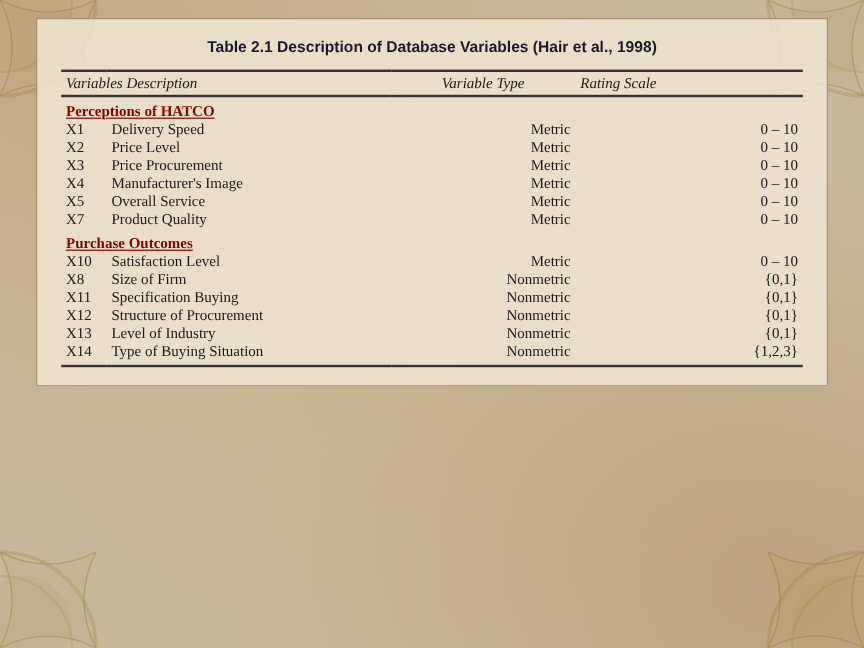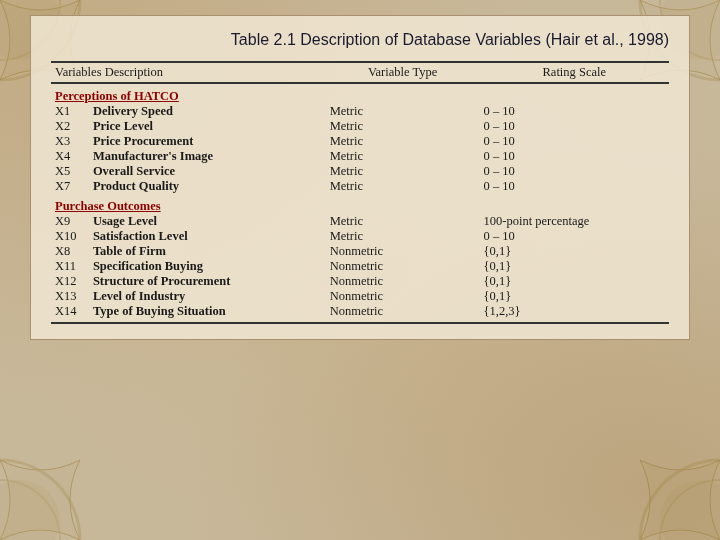--- a/index.html
+++ b/index.html
@@ -38,46 +38,47 @@
     .main-container {
       position: relative;
       z-index: 1;
       margin: 15px 30px;
       background: rgba(240, 230, 210, 0.85);
       border: 1px solid #a89070;
       padding: 15px 20px;
     }
 
     .page-title {
-      text-align: right;
-      font-size: 16px;
-      font-weight: normal;
+      text-align: center;
+      font-size: 13px;
+      font-weight: bold;
       color: #1a1a2e;
       margin-bottom: 12px;
       font-family: Arial, sans-serif;
     }
 
     table {
       width: 100%;
       border-collapse: collapse;
       font-size: 12.5px;
       color: #1a1a1a;
     }
 
     .header-row th {
+      font-style: italic;
       font-weight: normal;
       text-align: left;
       padding: 2px 4px;
       border-bottom: 2px solid #333;
       border-top: 2px solid #333;
       font-size: 12.5px;
     }
 
     .header-row th:nth-child(2) { text-align: center; }
-    .header-row th:nth-child(3) { text-align: center; }
+    .header-row th:nth-child(3) { text-align: left; }
 
     td {
       padding: 0 4px;
       vertical-align: top;
     }
 
     .section-header td {
       font-weight: bold;
       text-decoration: underline;
       color: #8b0000;
@@ -85,31 +86,30 @@
       font-size: 12.5px;
     }
 
     .var-id {
       width: 32px;
       color: #1a1a1a;
     }
 
     .var-desc {
       width: 200px;
-      font-weight: bold;
     }
 
     .var-type {
       width: 130px;
-      text-align: left;
+      text-align: right;
     }
 
     .rating-scale {
       width: 160px;
-      text-align: left;
+      text-align: right;
     }
 
     .bottom-border td {
       border-bottom: 2px solid #333;
     }
 
     tbody tr:last-child td {
       border-bottom: 2px solid #333;
       padding-bottom: 3px;
     }
@@ -195,34 +195,28 @@
         <tr>
         <td class="var-id">X7</td>
         <td class="var-desc">Product Quality</td>
         <td class="var-type">Metric</td>
         <td class="rating-scale">0 – 10</td>
       </tr>
         <tr class="section-header">
           <td colspan="4">Purchase Outcomes</td>
         </tr>
         <tr>
-        <td class="var-id">X9</td>
-        <td class="var-desc">Usage Level</td>
-        <td class="var-type">Metric</td>
-        <td class="rating-scale">100-point percentage</td>
-      </tr>
-        <tr>
         <td class="var-id">X10</td>
         <td class="var-desc">Satisfaction Level</td>
         <td class="var-type">Metric</td>
         <td class="rating-scale">0 – 10</td>
       </tr>
         <tr>
         <td class="var-id">X8</td>
-        <td class="var-desc">Table of Firm</td>
+        <td class="var-desc">Size of Firm</td>
         <td class="var-type">Nonmetric</td>
         <td class="rating-scale">{0,1}</td>
       </tr>
         <tr>
         <td class="var-id">X11</td>
         <td class="var-desc">Specification Buying</td>
         <td class="var-type">Nonmetric</td>
         <td class="rating-scale">{0,1}</td>
       </tr>
         <tr>

